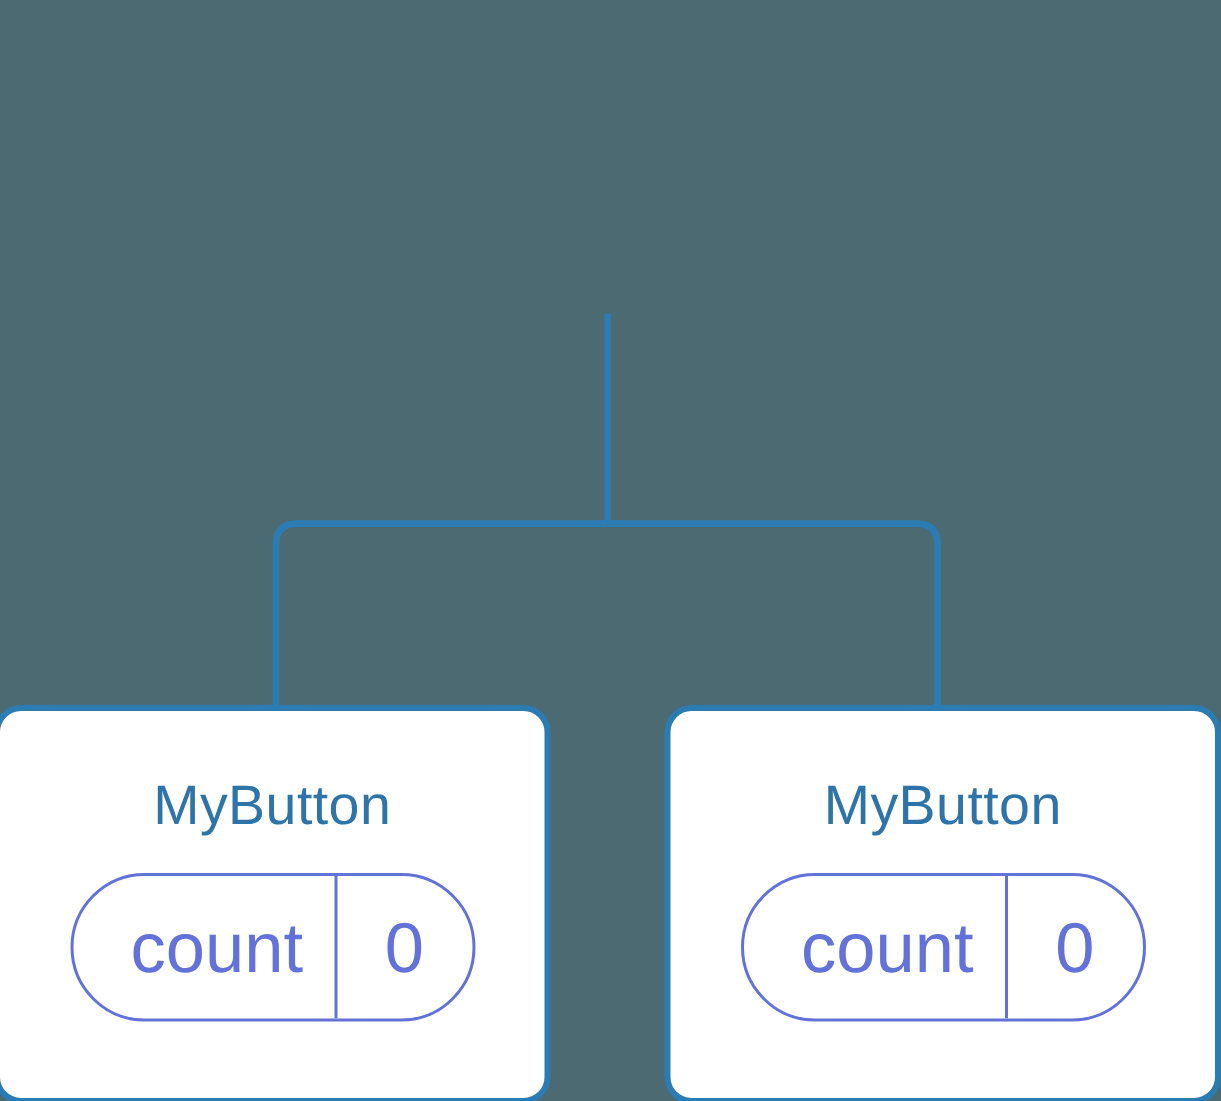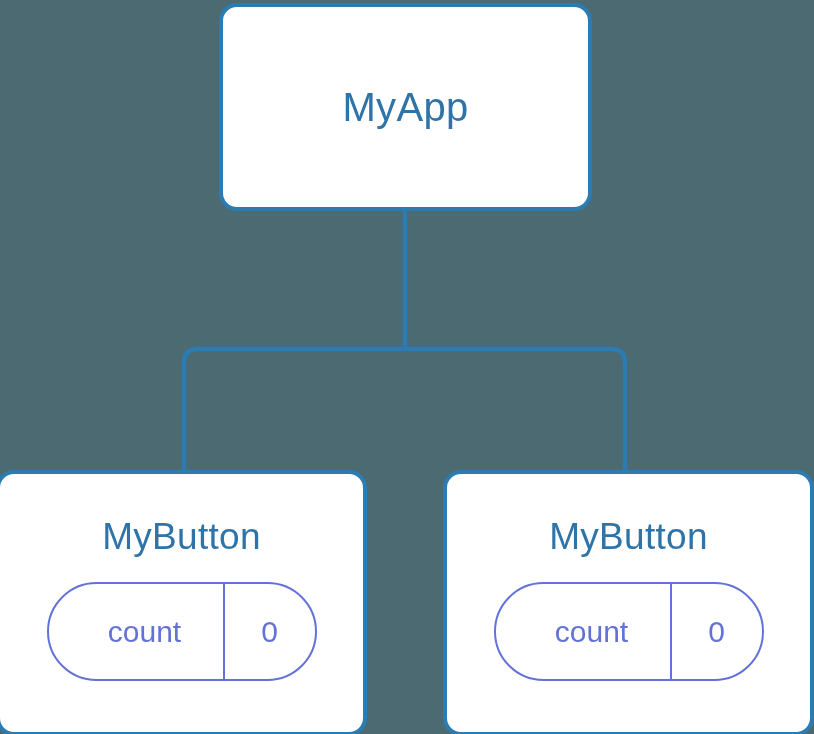--- a/index.html
+++ b/index.html
@@ -87,21 +87,21 @@
     align-items: stretch;
     background: #ffffff;
     overflow: hidden;
   }
   .pill-key,
   .pill-val {
     display: flex;
     align-items: center;
     justify-content: center;
     color: #6272d8;
-    font-size: 30px;
+    font-size: 47px;
     line-height: 1;
     white-space: nowrap;
     box-sizing: border-box;
   }
   .pill-key {
     width: 174px;
     padding-left: 18px;
   }
   .pill-val {
     width: 92px;
@@ -115,23 +115,20 @@
 
   <svg id="edges" viewBox="0 0 814 734" width="814" height="734" aria-hidden="true">
 
     <path d="M 405 209 L 405 349" fill="none" stroke="#2b7cb3" stroke-width="4.5" stroke-linecap="butt"></path>
 
     <path d="M 405 349 L 198 349 Q 184 349 184 363 L 184 472" fill="none" stroke="#2b7cb3" stroke-width="4.5" stroke-linecap="butt" stroke-linejoin="round"></path>
 
     <path d="M 405 349 L 611 349 Q 625 349 625 363 L 625 472" fill="none" stroke="#2b7cb3" stroke-width="4.5" stroke-linecap="butt" stroke-linejoin="round"></path>
   </svg>
 
-  <div class="node node-root">
-    <span class="node-title">MyApp</span>
-  </div>
 
   <div class="node node-child node-child-left">
     <span class="node-title">MyButton</span>
     <div class="pill">
       <span class="pill-key">count</span>
       <span class="pill-val">0</span>
     </div>
   </div>
 
   <div class="node node-child node-child-right">

